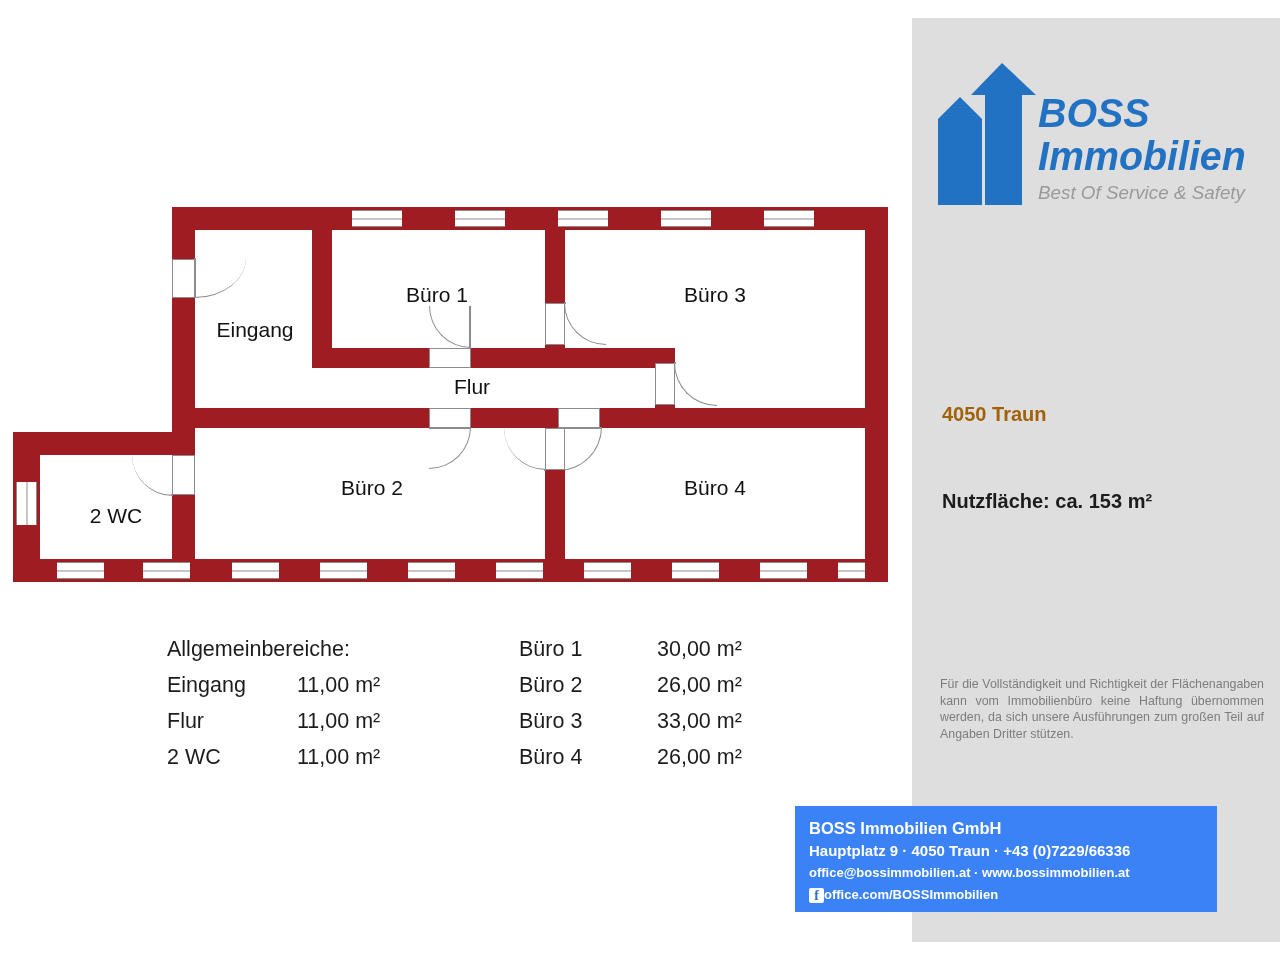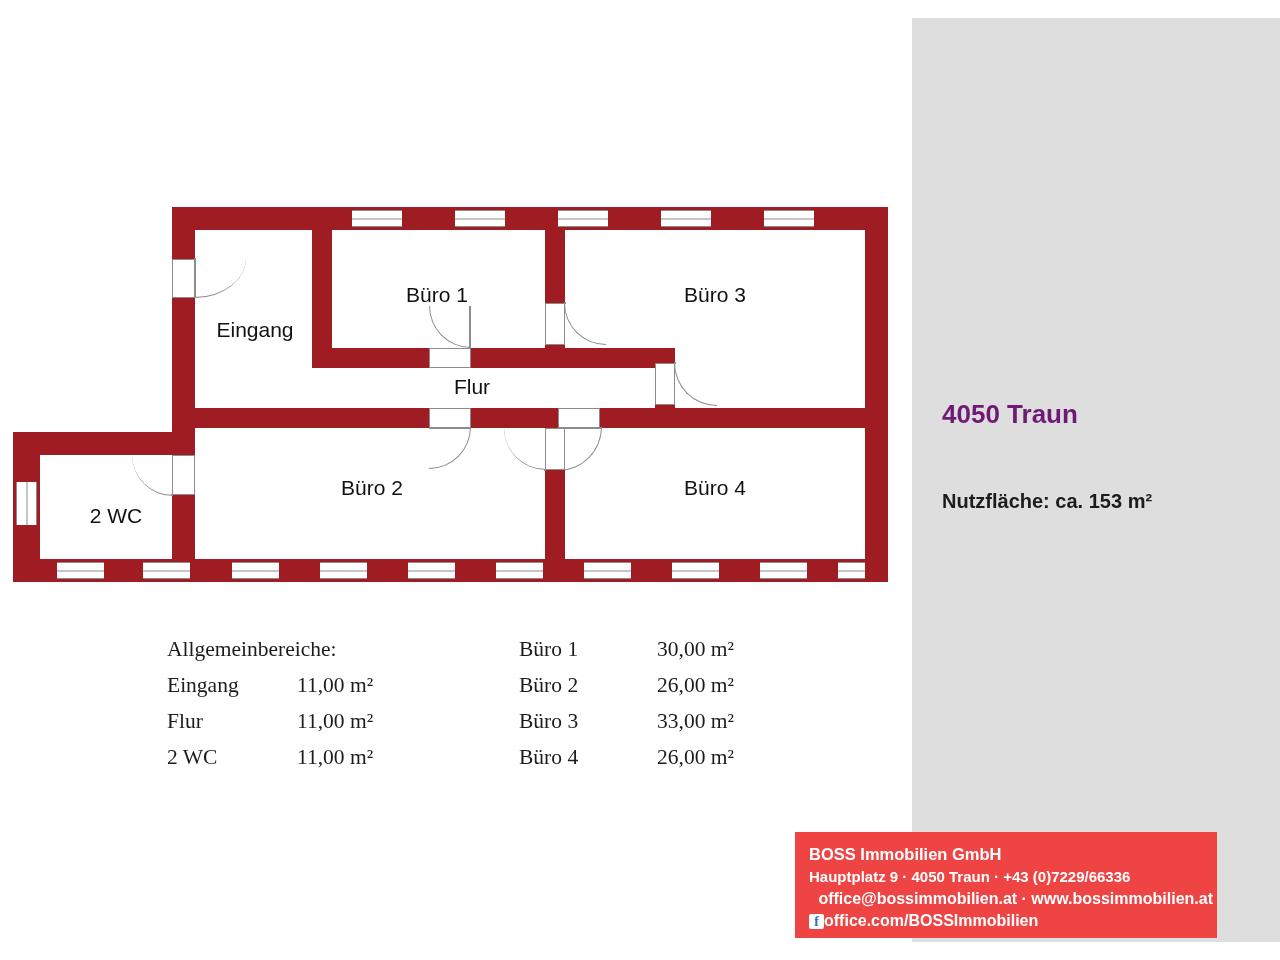--- a/index.html
+++ b/index.html
@@ -36,56 +36,55 @@
     transform: scaleX(0.99); transform-origin: left center;
   }
 
   #headline {
     position: absolute; left: 28px; top: 315px;
     font-size: 30px; font-weight: bold; color: #1c1c1c;
     letter-spacing: 7.5px; white-space: nowrap;
   }
   #addr {
     position: absolute; left: 30px; top: 382px;
-    font-size: 26px; font-weight: bold; color: #701a75; line-height: 28px;
+    font-size: 20px; font-weight: bold; color: #a16207; line-height: 28px;
   }
   #area-line {
     position: absolute; left: 30px; top: 472px;
     font-size: 20px; font-weight: bold; color: #1c1c1c;
   }
   #disclaimer {
     position: absolute; left: 28px; top: 658px; width: 324px;
     font-size: 12.4px; color: #7d7d7d; line-height: 16.6px;
     text-align: justify;
   }
 
   
   #contact {
     position: absolute; left: 795px; top: 806px;
     width: 422px; height: 106px;
-    background: #ef4444;
+    background: #3b82f6;
     color: #ffffff;
     padding: 11px 4px 0 14px;
-    margin-top: 26px;
   }
   .c-title { font-size: 16.5px; font-weight: bold; line-height: 23px; }
   .c-line  { font-size: 15px; font-weight: bold; line-height: 22px; white-space: nowrap; }
-  .c-line.small { font-size: 16px; text-align: right; }
+  .c-line.small { font-size: 13px; }
   .fb-row { display: flex; align-items: center; line-height: 22px; }
   .fb-icon {
     display: inline-block; width: 15px; height: 15px;
     background: #ffffff; color: #2f6fbd;
     font-size: 14px; font-weight: bold; font-family: "Liberation Serif", serif;
     line-height: 15px; text-align: center; border-radius: 2px;
     margin-right: 0px;
   }
 
   
   #areas { position: absolute; left: 167px; top: 637px; width: 620px; }
-  #areas table { border-collapse: collapse; font-family: Liberation Serif, serif; }
+  #areas table { border-collapse: collapse; }
   #areas td {
     font-size: 21.5px; color: #1c1c1c;
     padding: 0 0 11px 0; vertical-align: top; white-space: nowrap;
   }
   .col-a { width: 130px; }
   .col-b { width: 222px; }
   .col-c { width: 138px; }
   .col-d { width: 120px; }
 
   
@@ -239,28 +238,40 @@
         <td class="col-b">11,00 m²</td>
         <td class="col-c">Büro 4</td>
         <td class="col-d">26,00 m²</td>
       </tr>
     </tbody>
       </table>
   </div>
 
   <div id="sidebar">
 
+    <div id="logo-block">
+      <svg id="logo-mark" viewBox="0 0 98 142" xmlns="http://www.w3.org/2000/svg">
+        <polygon fill="#2272c4" points="0,56 22,34 44,56 44,142 0,142"></polygon>
+        <polygon fill="#2272c4" points="33,32 64,0 98,32 84,32 84,142 47,142 47,32"></polygon>
+      </svg>
+      <div id="logo-words">
+        <div class="logo-line1">BOSS</div>
+        <div class="logo-line2">Immobilien</div>
+        <div class="logo-tag">Best Of Service &amp; Safety</div>
+      </div>
+    </div>
 
 
     <div id="addr">
       <div>4050 Traun</div>
     </div>
 
     <div id="area-line">Nutzfläche: ca.  153 m²</div>
 
+    <div id="disclaimer">Für die Vollständigkeit und Richtigkeit der Flächenangaben kann vom Immobilienbüro keine Haftung übernommen werden, da sich unsere Ausführungen zum großen Teil auf Angaben Dritter stützen.</div>
   </div>
 
   <div id="contact">
     <div class="c-title">BOSS Immobilien GmbH</div>
     <div class="c-line">Hauptplatz 9  ·  4050 Traun  ·  +43 (0)7229/66336</div>
     <div class="c-line small">office@bossimmobilien.at ·  www.bossimmobilien.at</div>
     <div class="fb-row">
       <span class="fb-icon">f</span>
       <span class="c-line small">office.com/BOSSImmobilien</span>
     </div>

